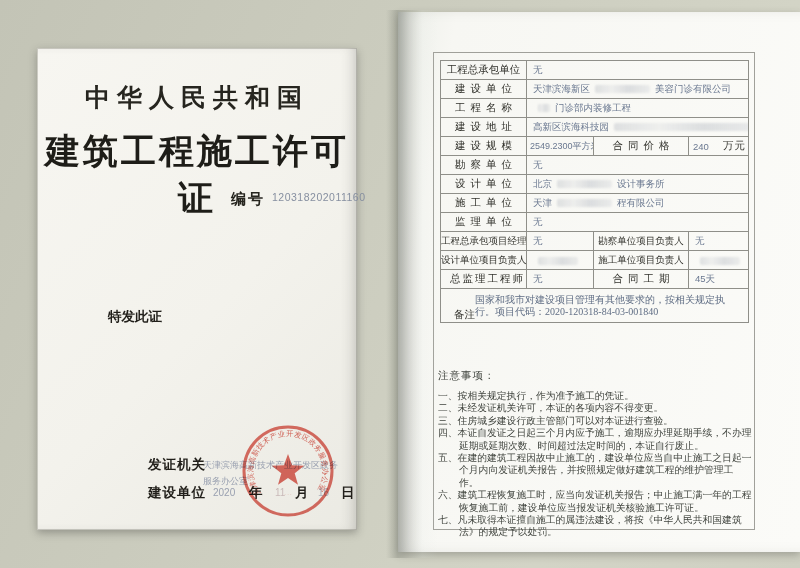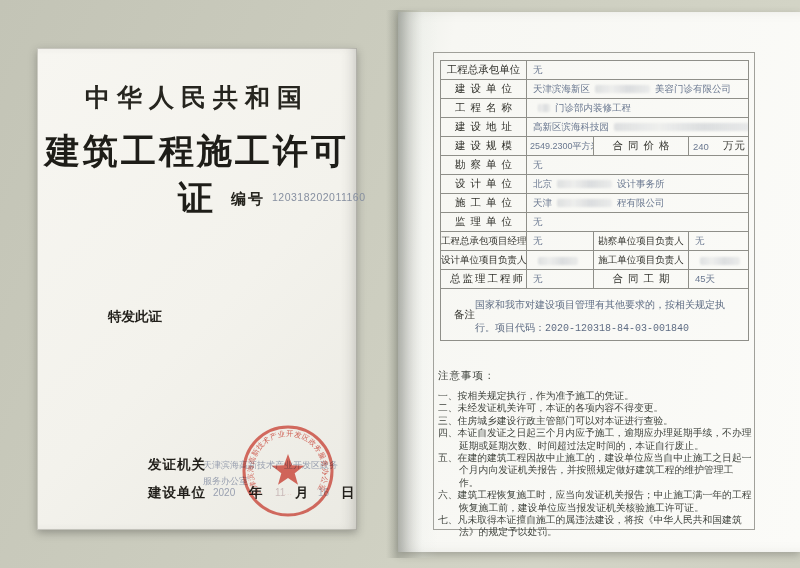--- a/index.html
+++ b/index.html
@@ -85,22 +85,22 @@
   td.val { font-family:"Liberation Sans", sans-serif; font-size:9.5px;
            color:#6a7890; padding-left:6px; white-space:nowrap; }
   td.val.tight { font-size:9px; padding-left:3px; }
   td.price { padding:0 2px 0 4px; }
   .price-in { display:flex; justify-content:space-between; align-items:center; }
   .price-unit { font-family:"Liberation Serif", serif; font-size:10.5px; color:#32322c; letter-spacing:1px; }
   td.remark-cell { height:54px; vertical-align:top; padding:5px 6px 0 0; }
   .remark-flex { display:flex; }
   .remark-lbl { width:34px; min-width:34px; text-align:right; font-size:10.5px;
                 color:#32322c; padding-top:14px; }
-  .remark-txt { font-family:Liberation Mono, monospace; font-size:10px;
-                line-height:23px; color:#5f6d84; }
+  .remark-txt { font-family:Liberation Serif, serif; font-size:10px;
+                line-height:12px; color:#5f6d84; }
 
   .redact { display:inline-block; height:8px; border-radius:2px; vertical-align:middle;
             margin:0 5px; filter:blur(1.2px);
             background:linear-gradient(90deg, rgba(115,125,145,.20), rgba(115,125,145,.08) 30%,
                         rgba(115,125,145,.22) 60%, rgba(115,125,145,.10)); }
   .w12 { width:12px; } .w40 { width:40px; } .w55 { width:55px; } .w150 { width:150px; }
 
   .notes { position:absolute; left:4px; top:316px; width:314px; color:#3e423c; }
   .notes-title { font-size:10.5px; letter-spacing:1px; margin-bottom:7px; }
   .note { font-size:9.8px; line-height:12.4px; padding-left:21px; text-indent:-21px; }

